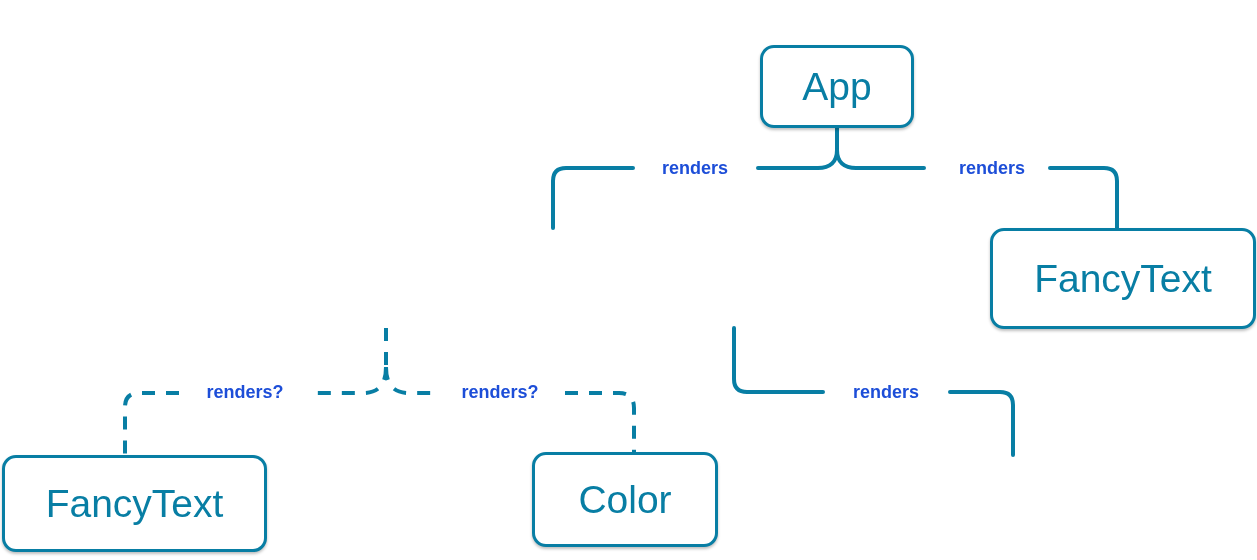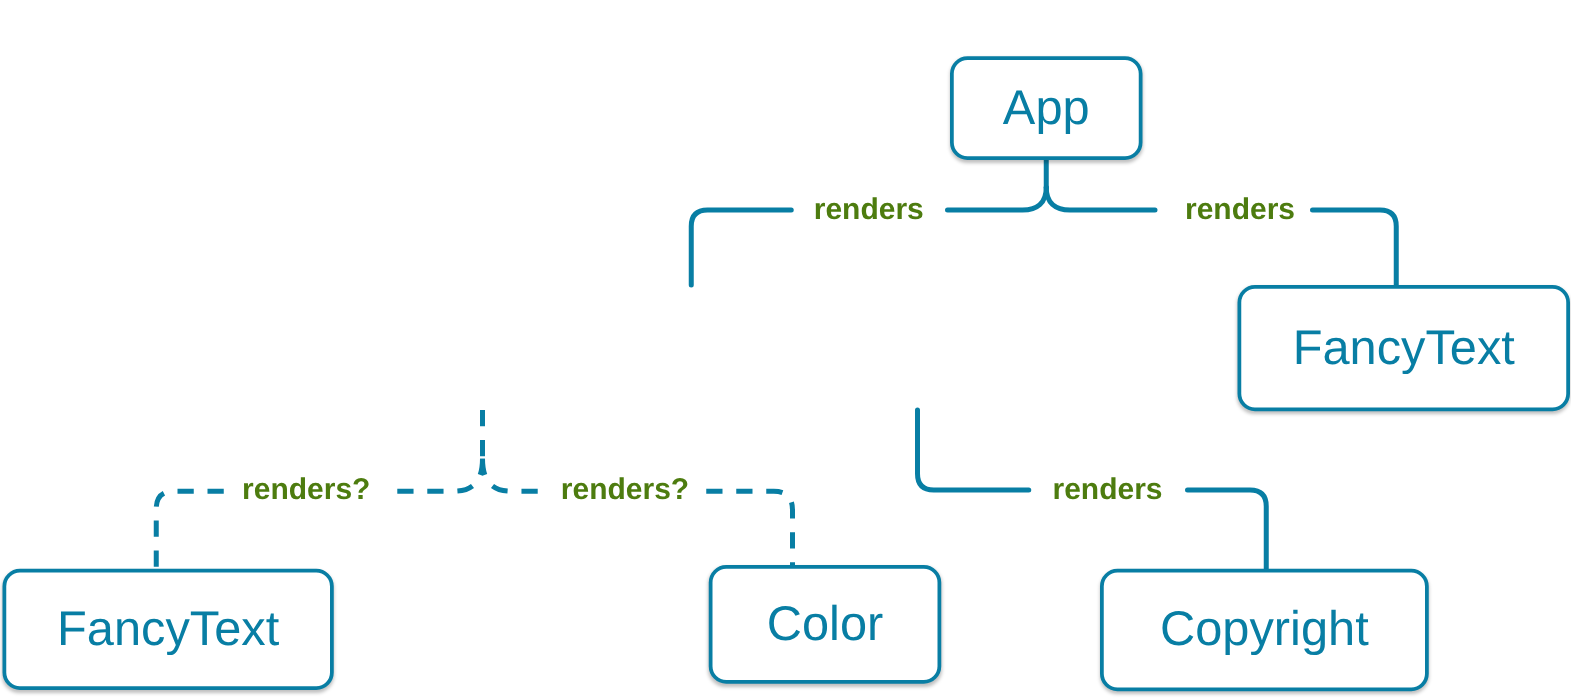--- a/index.html
+++ b/index.html
@@ -40,31 +40,31 @@
     align-items: center;
     justify-content: center;
     color: #087ea4;
     font-size: 39px;
     font-weight: 500;
     white-space: nowrap;
   }
   .edge-label {
     position: absolute;
     transform: translate(-50%, -50%);
-    color: #4d7c0f;
-    font-size: 24px;
+    color: #1d4ed8;
+    font-size: 18px;
     font-weight: 700;
     white-space: nowrap;
   }
   
   .node-app                  { left: 760px; top: 5px;   width: 154px; height: 83px; margin-top: 40px; }
   .node-inspiration-generator{ left: 334px; top: 228px; width: 462px; height: 100px; }
   .node-fancy-text-top       { left: 990px; top: 228px; width: 266px; height: 101px; }
   .node-fancy-text-bottom    { left: 2px;   top: 455px; width: 265px; height: 97px; }
-  .node-color                { left: 567px; top: 452px; width: 186px; height: 95px; text-align: center; }
+  .node-color                { left: 532px; top: 452px; width: 186px; height: 95px; text-align: center; }
   .node-copyright            { left: 880px; top: 455px; width: 263px; height: 98px; }
   
   .edge-label-0 { left: 695px; top: 168px; }
   .edge-label-1 { left: 992px; top: 168px; }
   .edge-label-2 { left: 245px; top: 392px; }
   .edge-label-3 { left: 500px; top: 392px; }
   .edge-label-4 { left: 886px; top: 392px; }
 </style>
 </head>
 <body>
@@ -94,23 +94,20 @@
   </div>
   <div class="node node-fancy-text-top">
     <span>FancyText</span>
   </div>
   <div class="node node-fancy-text-bottom">
     <span>FancyText</span>
   </div>
   <div class="node node-color">
     <span>Color</span>
   </div>
-  <div class="node node-copyright">
-    <span>Copyright</span>
-  </div>
 
   <div class="edge-label edge-label-0">renders</div>
   <div class="edge-label edge-label-1">renders</div>
   <div class="edge-label edge-label-2">renders?</div>
   <div class="edge-label edge-label-3">renders?</div>
   <div class="edge-label edge-label-4">renders</div>
 
 </div>
 
 </body></html>

